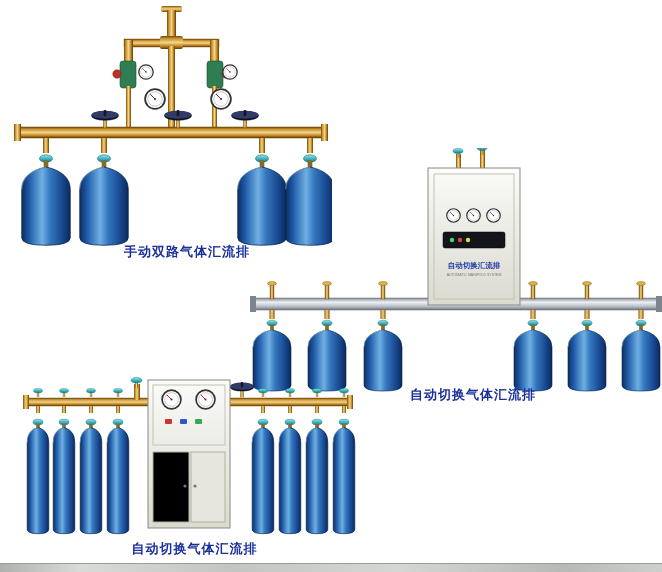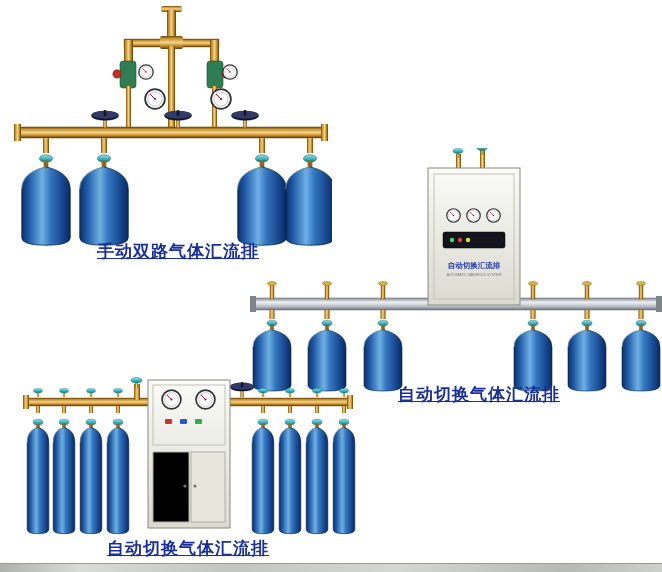--- a/index.html
+++ b/index.html
@@ -2,22 +2,22 @@
 <html><head>
 <meta charset="utf-8">
 <style>
   html,body{margin:0;padding:0;background:#fff;}
   .canvas{
     position:relative;width:662px;height:572px;background:#ffffff;
     overflow:hidden;font-family:"Liberation Sans",sans-serif;
   }
   .illus{position:absolute;}
   .caption{
-    position:absolute;font-weight:bold;font-size:17px;line-height:14px;
-    color:#1b2f9b;text-align:left;letter-spacing:1px;white-space:nowrap;text-decoration:underline;
+    position:absolute;font-weight:bold;font-size:13px;line-height:14px;
+    color:#1b2f9b;text-align:center;letter-spacing:1px;white-space:nowrap;
   }
   .bottom-strip{
     position:absolute;left:0;top:563px;width:662px;height:9px;
     background:linear-gradient(90deg,#aeb2ae,#d8dcd8 12%,#c2c6c2 35%,#d4d8d4 60%,#b6bab6 85%,#cdd1cd);
     border-top:1px solid #9a9e9a;
   }
 </style>
 </head>
 <body>
 

